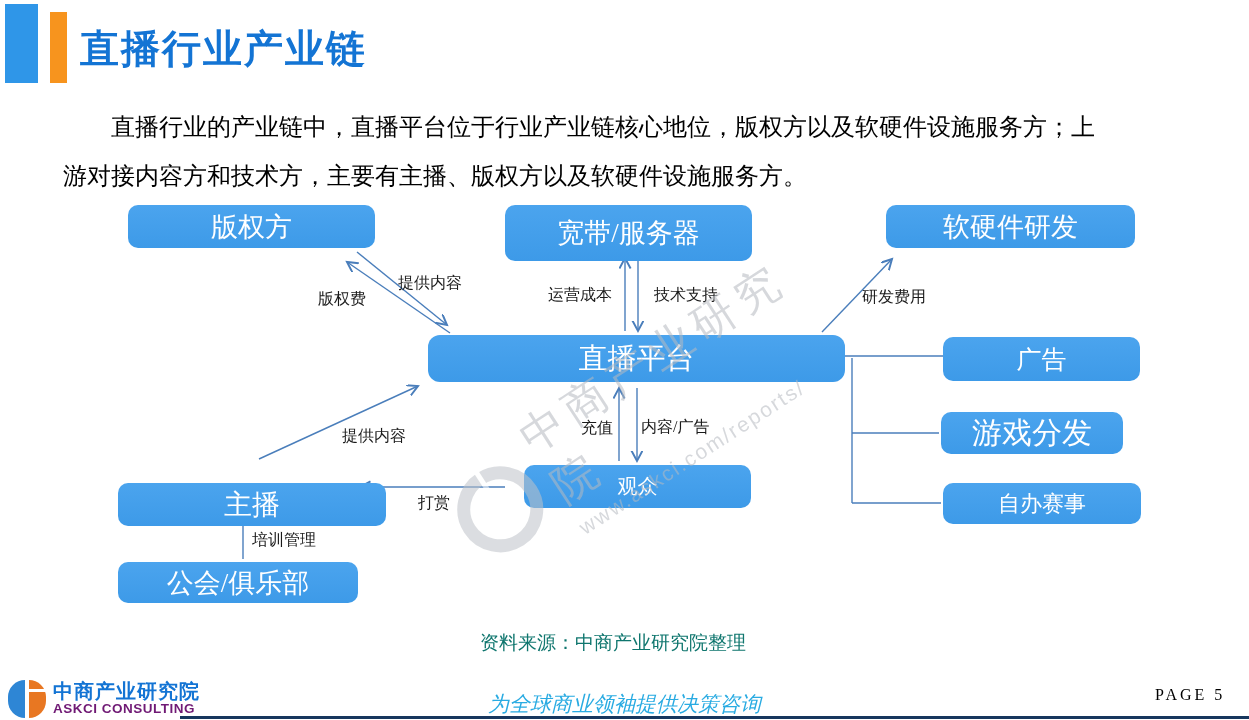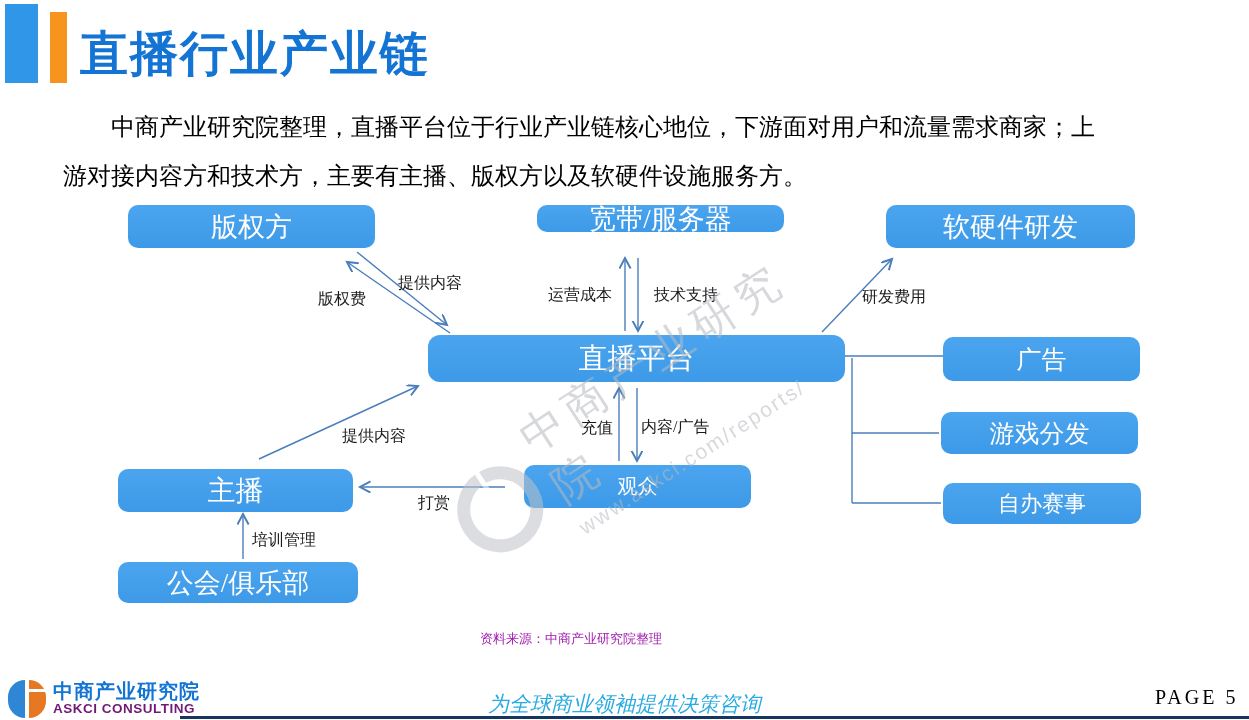--- a/index.html
+++ b/index.html
@@ -2,41 +2,41 @@
 <html><head>
 <meta charset="utf-8">
 <style>
   html,body{margin:0;padding:0;background:#fff;}
   #slide{position:relative;width:1249px;height:720px;background:#ffffff;overflow:hidden;
          font-family:"Liberation Sans",sans-serif;}
 
   
   .deco-square{position:absolute;left:5px;top:4px;width:33px;height:79px;background:#2F96E8;}
   .deco-bar{position:absolute;left:50px;top:12px;width:17px;height:71px;background:#F7941E;}
-  .page-title{position:absolute;left:80px;top:22px;font-size:48px;font-weight:bold;
+  .page-title{position:absolute;left:80px;top:22px;font-size:39px;font-weight:bold;
               color:#1374D4;letter-spacing:2px;font-family:"Liberation Sans",sans-serif;}
 
   
   .intro{position:absolute;left:63px;top:103px;width:1140px;color:#000;
          font-family:"Liberation Serif","DejaVu Serif",serif;font-size:24px;line-height:49px;}
   .intro .l1{text-indent:2em;white-space:nowrap;}
   .intro .l2{white-space:nowrap;}
 
   
   .node{position:absolute;background:linear-gradient(180deg,#4BA4EE 0%,#3D9AE8 100%);
         color:#fff;display:flex;align-items:center;justify-content:center;
         border-radius:10px;font-family:"Liberation Serif","DejaVu Serif",serif;z-index:2;}
   #node-copyright{left:128px;top:205px;width:247px;height:43px;font-size:27px;}
-  #node-bandwidth{left:505px;top:205px;width:247px;height:27px;font-size:27px;margin-left:32px;}
+  #node-bandwidth{left:505px;top:205px;width:247px;height:56px;font-size:27px;}
   #node-rd{left:886px;top:205px;width:249px;height:43px;font-size:27px;}
   #node-platform{left:428px;top:335px;width:417px;height:47px;font-size:29px;border-radius:12px;}
   #node-ads{left:943px;top:337px;width:197px;height:44px;font-size:25px;}
-  #node-game{left:941px;top:412px;width:197px;height:42px;font-size:25px;}
+  #node-game{left:941px;top:412px;width:182px;height:42px;font-size:30px;}
   #node-events{left:943px;top:483px;width:198px;height:41px;font-size:22px;}
-  #node-streamer{left:118px;top:469px;width:235px;height:43px;font-size:28px;}
+  #node-streamer{left:118px;top:483px;width:268px;height:43px;font-size:28px;}
   #node-audience{left:508px;top:465px;width:227px;height:43px;font-size:20px;margin-left:16px;}
   #node-guild{left:118px;top:562px;width:240px;height:41px;font-size:27px;border-radius:10px;}
 
   
   #connectors{position:absolute;left:0;top:0;width:1249px;height:720px;z-index:1;}
 
   
   .edge-label{position:absolute;font-family:"Liberation Serif","DejaVu Serif",serif;
               font-size:16px;color:#1a1a1a;white-space:nowrap;z-index:3;}
   #lbl-copyright-fee{left:318px;top:289px;}
@@ -57,52 +57,52 @@
              color:#b6bac0;opacity:.55;z-index:5;pointer-events:none;}
   .wm-circle{width:86px;height:86px;border:13px solid #bfc3c9;border-radius:50%;
              box-sizing:border-box;position:relative;flex:0 0 auto;}
   .wm-circle::after{content:"";position:absolute;left:50%;top:-16px;width:5px;height:50px;
              background:#fff;transform:translateX(-50%);}
   .wm-texts{display:flex;flex-direction:column;}
   .wm-cn{font-size:44px;letter-spacing:7px;font-family:"Liberation Serif","DejaVu Serif",serif;}
   .wm-url{font-size:21px;letter-spacing:2px;margin-top:4px;font-family:"Liberation Sans",sans-serif;}
 
   
-  .source{position:absolute;left:480px;top:630px;font-size:13px;color:#a21caf;
+  .source{position:absolute;left:480px;top:630px;font-size:19px;color:#0f766e;
           font-family:"Liberation Serif","DejaVu Serif",serif;z-index:3;}
 
   
   .footer-logo{position:absolute;left:8px;top:680px;display:flex;align-items:center;gap:7px;z-index:4;}
   .logo-mark{position:relative;width:38px;height:38px;flex:0 0 auto;}
   .logo-left{position:absolute;left:0;top:0;width:17px;height:38px;background:#2E86D5;
              border-radius:19px 0 0 19px;}
   .logo-right{position:absolute;left:21px;top:0;width:17px;height:38px;background:#E87722;
              border-radius:0 19px 19px 0;}
   .logo-mark::after{content:"";position:absolute;left:21px;top:9px;width:17px;height:3px;background:#fff;z-index:1;}
   .logo-texts{display:flex;flex-direction:column;line-height:1.05;}
   .logo-cn{font-size:20px;font-weight:bold;color:#1374D4;letter-spacing:1px;}
   .logo-en{font-size:13.5px;font-weight:bold;color:#701a75;letter-spacing:.5px;}
   .tagline{position:absolute;left:0;right:0;top:690px;text-align:center;
            font-family:"Liberation Serif","DejaVu Serif",serif;font-style:italic;
            font-size:21px;color:#29ABE2;z-index:3;}
   .page-num{position:absolute;left:1155px;top:686px;font-family:"Liberation Serif","DejaVu Serif",serif;
-           font-size:20px;letter-spacing:3px;color:#000;z-index:3;}
+           font-size:16px;letter-spacing:3px;color:#000;z-index:3;}
   .bottom-line{position:absolute;left:180px;top:716px;width:1069px;height:3px;background:#17375E;z-index:2;}
 </style>
 </head>
 <body>
 
 <div id="slide">
 
   <div class="deco-square"></div>
   <div class="deco-bar"></div>
   <div class="page-title">直播行业产业链</div>
 
   <div class="intro">
-    <div class="l1">中商产业研究院整理，直播平台位于行业产业链核心地位，下游面对用户和流量需求商家；上</div>
+    <div class="l1">直播行业的产业链中，直播平台位于行业产业链核心地位，版权方以及软硬件设施服务方；上</div>
     <div class="l2">游对接内容方和技术方，主要有主播、版权方以及软硬件设施服务方。</div>
   </div>
 
   <svg id="connectors" viewBox="0 0 1249 720" xmlns="http://www.w3.org/2000/svg">
     <defs>
       <marker id="arw" markerWidth="12" markerHeight="12" refX="7.5" refY="4" orient="auto">
         <path d="M0,0 L7.5,4 L0,8" fill="none" stroke="#4A7EBB" stroke-width="1.4"></path>
       </marker>
     </defs>
     <g stroke="#4A7EBB" stroke-width="1.4" fill="none">

